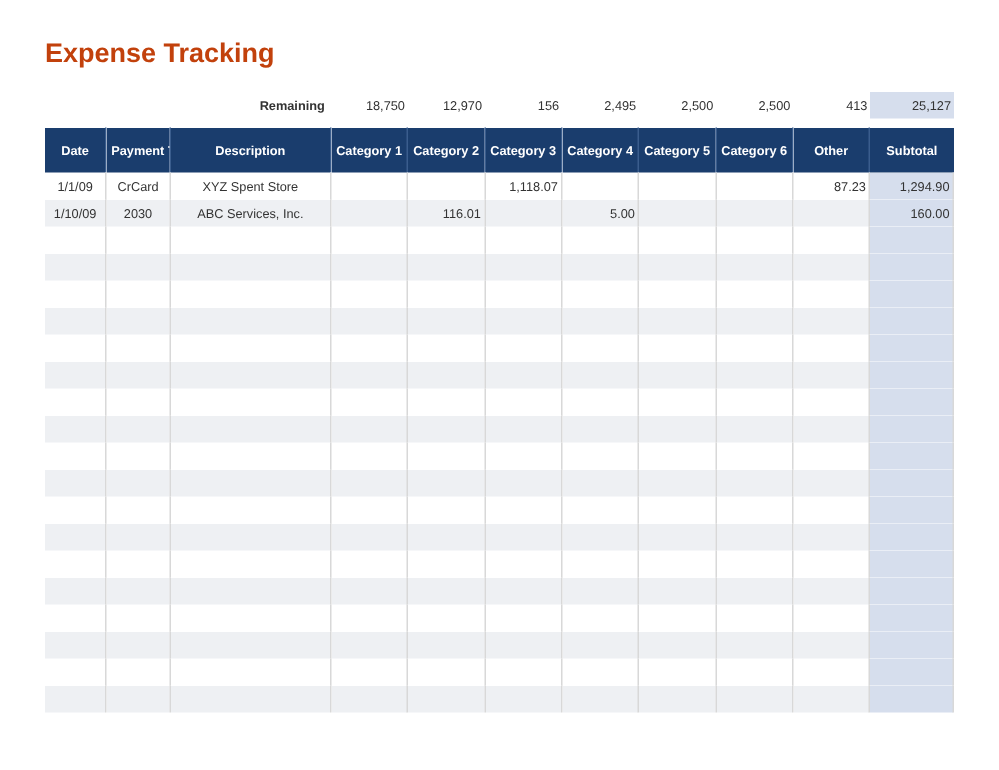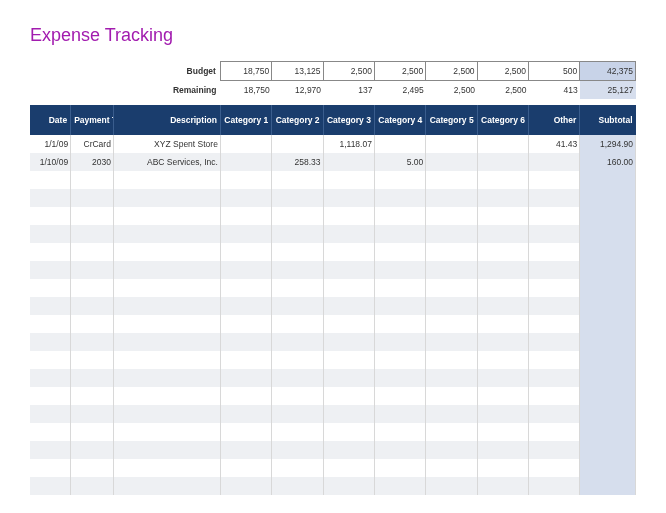--- a/index.html
+++ b/index.html
@@ -1,27 +1,27 @@
 <!DOCTYPE html>
 <html><head>
 <meta charset="utf-8">
 <style>
 body{margin:0;padding:20px 30px;font-family:Arial,Helvetica,sans-serif;font-size:9px;color:#333;background:#fff;width:666px;box-sizing:border-box}
-h1{font-size:18px;color:#a21caf;font-weight:normal;margin:5px 0 15px 0}
+h1{font-size:18px;color:#c2410c;font-weight:bold;margin:5px 0 15px 0}
 table{border-collapse:collapse;width:100%;table-layout:fixed}
 td,th{padding:2px 2px;font-size:8.5px;white-space:nowrap;overflow:hidden;text-overflow:clip}
 .summary td{text-align:right;height:14px}
 .summary .lbl{font-weight:bold;text-align:right;padding-right:4px}
 .summary .box{border:1px solid #888;background:#fff}
 .summary .total-box{border:1px solid #888;background:#c8d3e8}
-.col-hdr{background:#1a3d6d;color:#fff;font-weight:bold;text-align:right;height:24px;padding:3px 3px;font-size:8.5px;border-right:1px solid #3a5d8d}
-.col-hdr.left{text-align:right}
+.col-hdr{background:#1a3d6d;color:#fff;font-weight:bold;height:24px;padding:3px 3px;font-size:8.5px;border-right:1px solid #3a5d8d}
+.col-hdr.left{text-align:center}
 .col-hdr:last-child{border-right:none}
 .data-row td{text-align:right;border-right:1px solid #d8d8d8;height:14px}
-.data-row td.l{text-align:right}
+.data-row td.l{text-align:center}
 .data-row:nth-child(even) td{background:#eef0f3}
 .data-row:nth-child(odd) td{background:#fff}
 .data-row td.sub{background:#d6deed!important}
 .c-date{width:38px}
 .c-pay{width:40px}
 .c-desc{width:100px}
 .c-cat{width:48px}
 .c-sub{width:52px}
 </style>
 </head>
@@ -37,40 +37,27 @@
 <col class="c-cat">
       <col class="c-cat">
       <col class="c-cat">
       <col class="c-cat">
       <col class="c-cat">
       <col class="c-cat">
       <col class="c-cat">
       <col class="c-sub">
 </colgroup>
 <tbody>
-      <tr>
-<td></td>
-        <td></td>
-        <td class="lbl">Budget</td>
-<td class="box">18,750</td>
-<td class="box">13,125</td>
-<td class="box">2,500</td>
-<td class="box">2,500</td>
-<td class="box">2,500</td>
-<td class="box">2,500</td>
-<td class="box">500</td>
-<td class="total-box">42,375</td>
-</tr>
 <tr>
 <td></td>
         <td></td>
         <td class="lbl">Remaining</td>
 <td>18,750</td>
 <td>12,970</td>
-<td>137</td>
+<td>156</td>
 <td>2,495</td>
 <td>2,500</td>
 <td>2,500</td>
 <td>413</td>
 <td style="background:#d6deed">25,127</td>
 </tr>
 </tbody>
   </table>
 
 <div style="height:6px"></div>
@@ -108,29 +95,29 @@
       <tr class="data-row">
         <td class="l">1/1/09</td>
         <td class="l">CrCard</td>
         <td class="l">XYZ Spent Store</td>
         <td></td>
         <td></td>
         <td>1,118.07</td>
         <td></td>
         <td></td>
         <td></td>
-        <td>41.43</td>
+        <td>87.23</td>
         <td class="sub">1,294.90</td>
       </tr>
       <tr class="data-row">
         <td class="l">1/10/09</td>
         <td class="l">2030</td>
         <td class="l">ABC Services, Inc.</td>
         <td></td>
-        <td>258.33</td>
+        <td>116.01</td>
         <td></td>
         <td>5.00</td>
         <td></td>
         <td></td>
         <td></td>
         <td class="sub">160.00</td>
       </tr>
       <tr class="data-row">
         <td class="l"></td>
         <td class="l"></td>

